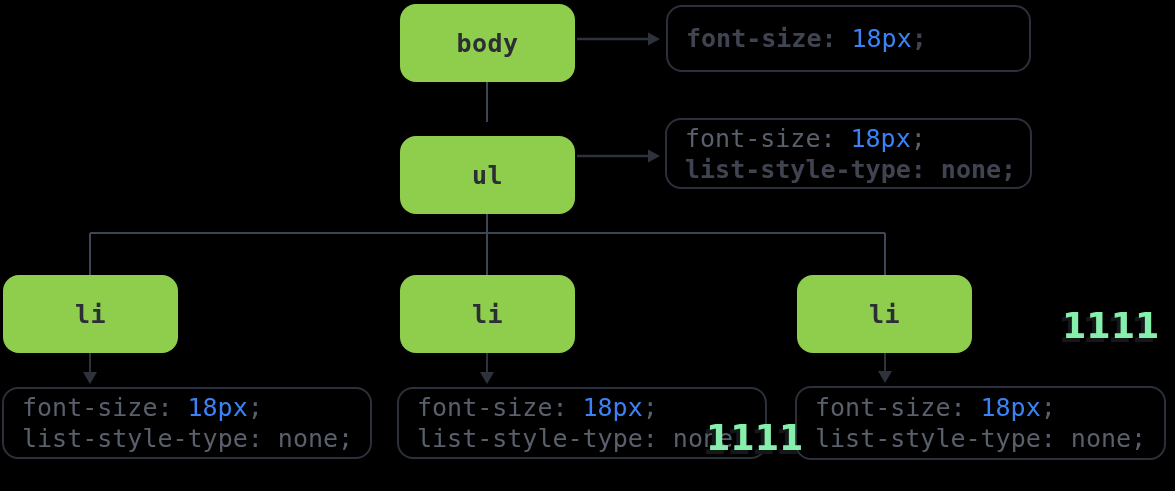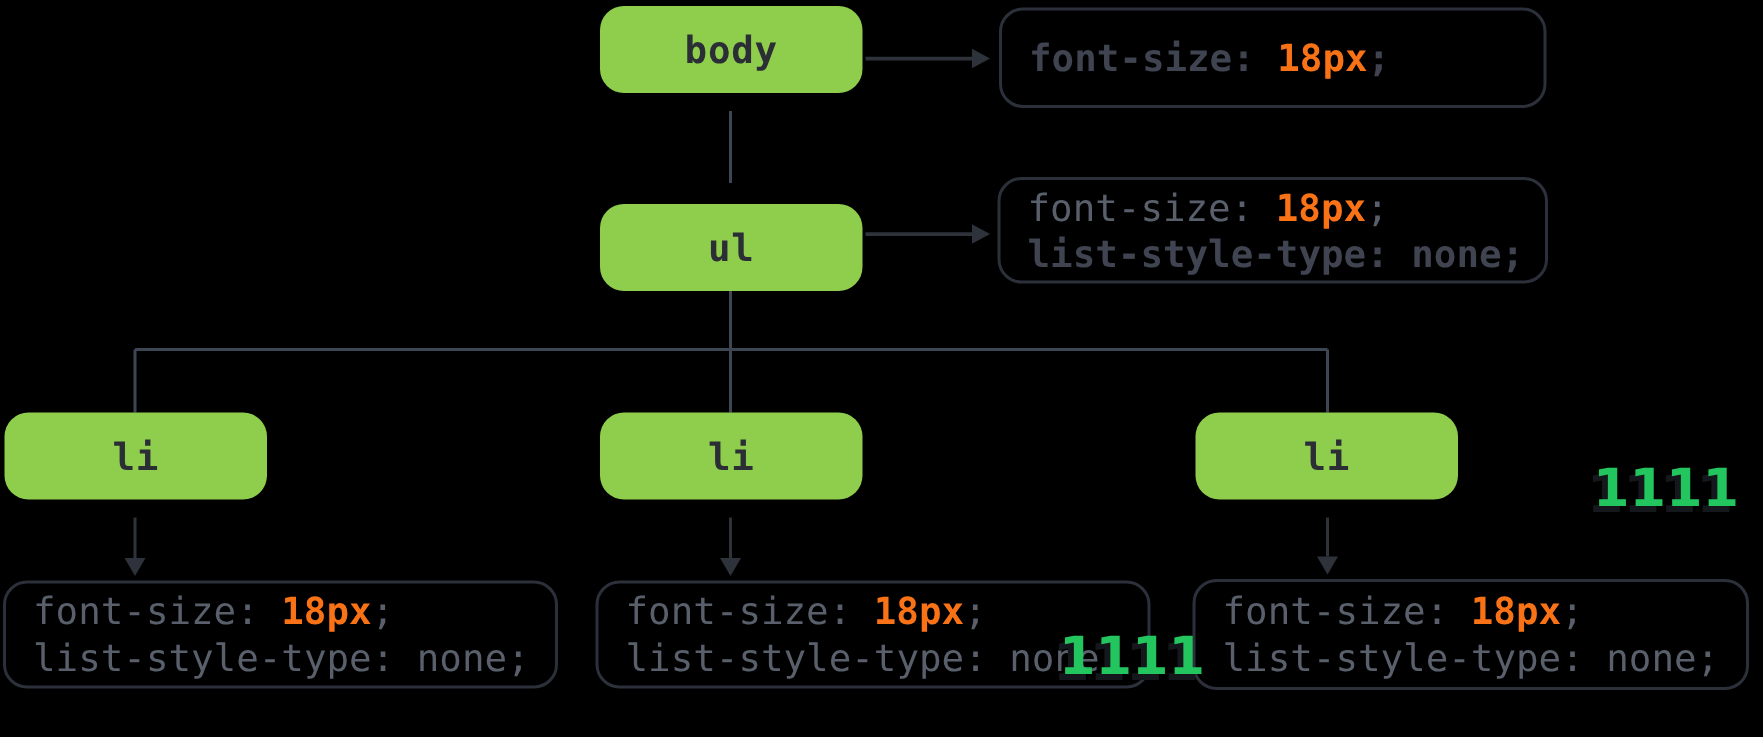--- a/index.html
+++ b/index.html
@@ -13,21 +13,21 @@
   }
   svg.edges {
     position: absolute;
     left: 0; top: 0;
     width: 1175px; height: 491px;
     pointer-events: none;
   }
   .node {
     position: absolute;
     width: 175px;
-    height: 58px;
+    height: 78px;
     background: #8fce4c;
     border-radius: 16px;
     display: flex;
     align-items: center;
     justify-content: center;
   }
   .node .label {
     color: #2b2e35;
     font-weight: bold;
     font-size: 25px;
@@ -56,26 +56,26 @@
   .rulebox-li2  { left: 397px; top: 387px; width: 370px; height: 72px; }
   .rulebox-li3  { left: 795px; top: 386px; width: 371px; height: 74px; }
 
   .codeline {
     font-size: 25px;
     line-height: 31px;
     white-space: pre;
   }
   .tok-gray   { color: #59606c; font-weight: normal; }
   .tok-dark   { color: #3f4450; font-weight: bold; }
-  .tok-orange { color: #f97316; font-weight: bold; }
+  .tok-orange { color: #3b82f6; font-weight: normal; }
   .gap { margin-left: 15px; }
 
   .overlay-count {
     position: absolute;
-    color: #22c55e;
+    color: #86efac;
     font-family: "DejaVu Sans", sans-serif;
     font-weight: bold;
     font-size: 35px;
     line-height: 1;
     text-shadow: -4px 4px 0 #14171c;
     z-index: 5;
   }
   .overlay-right  { left: 1062px; top: 309px; }
   .overlay-middle { left: 706px;  top: 421px; }
 </style>

